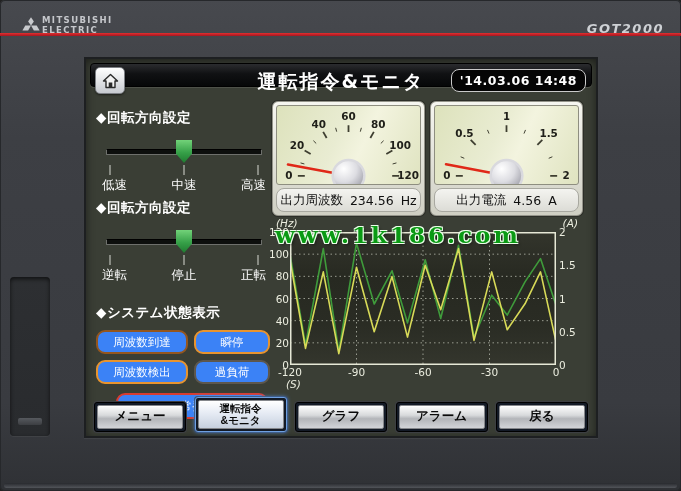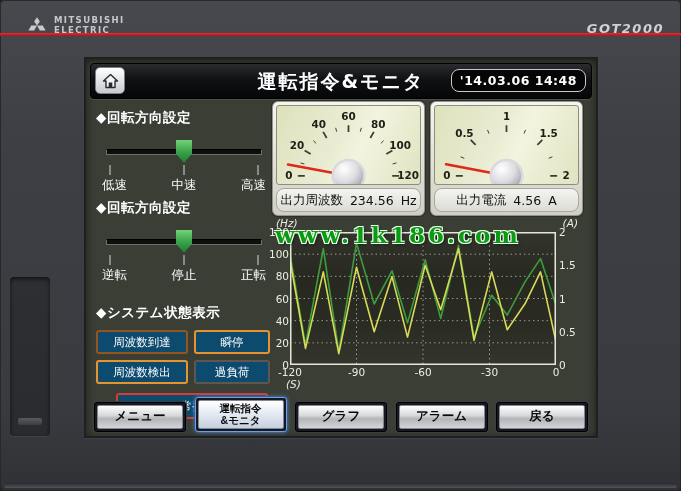--- a/index.html
+++ b/index.html
@@ -5,39 +5,39 @@
   * { box-sizing: border-box; margin: 0; padding: 0; }
   html,body { width:681px; height:491px; overflow:hidden; background:#222;
     font-family:"DejaVu Sans","Liberation Sans",sans-serif; }
 
   
   .device { position:relative; width:681px; height:491px; border-radius:5px;
     background:linear-gradient(180deg,#47494e 0%,#3d3f44 28%,#393b40 82%,#2f3135 100%);
     box-shadow: inset 0 0 0 1px #26282b; }
   .bottom-edge { position:absolute; left:4px; right:4px; bottom:3px; height:5px;
     border-radius:3px; background:linear-gradient(180deg,#26282c,#5a5d63); opacity:.8; }
-  .brand { position:absolute; left:26px; top:15px; display:flex; align-items:center; gap:6px; }
+  .brand { position:absolute; left:20px; top:15px; display:flex; align-items:center; gap:0; }
   .brand-text { font-size:8.5px; font-weight:bold; color:#c6c8cc; letter-spacing:1.4px; line-height:1.2; }
   .model { position:absolute; right:17px; top:21px; font-size:13px; font-weight:bold;
     font-style:italic; color:#ced1d5; letter-spacing:1.5px; }
   .red-stripe { position:absolute; left:0; right:0; top:33px; height:3px;
     background:linear-gradient(180deg,#e23030,#a51620); }
   .door { position:absolute; left:10px; top:277px; width:40px; height:159px; border-radius:4px;
     background:linear-gradient(180deg,#2d2f32,#292b2e);
     box-shadow: inset 0 2px 4px rgba(0,0,0,.65), 0 1px 0 rgba(255,255,255,.05); }
   .door-label { position:absolute; left:50%; bottom:11px; width:24px; height:7px; margin-left:-12px;
     border-radius:2px; background:linear-gradient(180deg,#56595e,#3c3e42); }
 
   
   .screen { position:absolute; left:84px; top:57px; width:514px; height:381px;
     background:#3a3e35; border:2px solid #1d1f21;
     box-shadow: inset 0 2px 9px rgba(0,0,0,.5), 0 1px 1px rgba(255,255,255,.06); }
 
   
-  .titlebar { position:absolute; left:4px; right:4px; top:4px; height:36px; border-radius:4px;
+  .titlebar { position:absolute; left:4px; right:4px; top:4px; height:24px; border-radius:4px;
     border:1px solid #000; background:linear-gradient(180deg,#2b2c2f 0%,#101113 45%,#060708 100%);
     box-shadow:0 1px 0 rgba(255,255,255,.1); }
   .page-title { position:absolute; left:0; right:0; top:5px; text-align:center;
     color:#fff; font-size:19px; font-weight:bold; letter-spacing:2px; }
   .home-btn { position:absolute; left:4px; top:3px; width:30px; height:27px; border-radius:5px;
     border:1px solid #7d8085; background:linear-gradient(180deg,#ffffff,#c7cad0);
     display:flex; align-items:center; justify-content:center; cursor:pointer;
     box-shadow:0 1px 2px rgba(0,0,0,.5); }
   .clock { position:absolute; right:5px; top:5px; background:#050505; color:#fff;
     border:1px solid #c9c9c9; border-radius:8px; padding:3px 8px;
@@ -54,21 +54,21 @@
     clip-path:polygon(0 0,100% 0,100% 60%,50% 100%,0 60%);
     filter:drop-shadow(0 0 1px #000); cursor:pointer; }
   .slider-ticks { position:absolute; left:8px; right:8px; top:34px; height:10px; }
   .slider-ticks i { position:absolute; top:0; width:1px; height:10px; background:#d6d8d2; }
   .slider-labels { position:absolute; left:0; right:0; top:46px; display:flex;
     justify-content:space-between; color:#fff; font-size:12.5px; }
   .heading-dir { margin-top:4px; }
   .heading-status { margin-top:19px; }
 
   .lamps { display:grid; grid-template-columns:92px 76px; gap:6px; margin-top:8px; }
-  .lamp { height:24px; background:#0c4a6e; border:2px solid #888; border-radius:3px;
+  .lamp { height:24px; background:#3b82f6; border:2px solid #888; border-radius:9px;
     color:#fff; font-size:11.5px; display:flex; align-items:center; justify-content:center;
     white-space:nowrap; }
   .lamp.wide { grid-column:1 / span 2; width:152px; height:26px; margin-left:20px; margin-top:3px; }
 
   
   .gauges { position:absolute; left:186px; top:42px; display:flex; gap:5px; }
   .gauge-panel { width:153px; border-radius:6px; padding:3px;
     background:linear-gradient(180deg,#f6f6f0,#cfcfc3);
     border:1px solid #94948a; box-shadow:0 0 0 1px #2c2e28; }
   .gauge-face { height:80px; border:1px solid #8e8e80; border-radius:3px; overflow:hidden;

